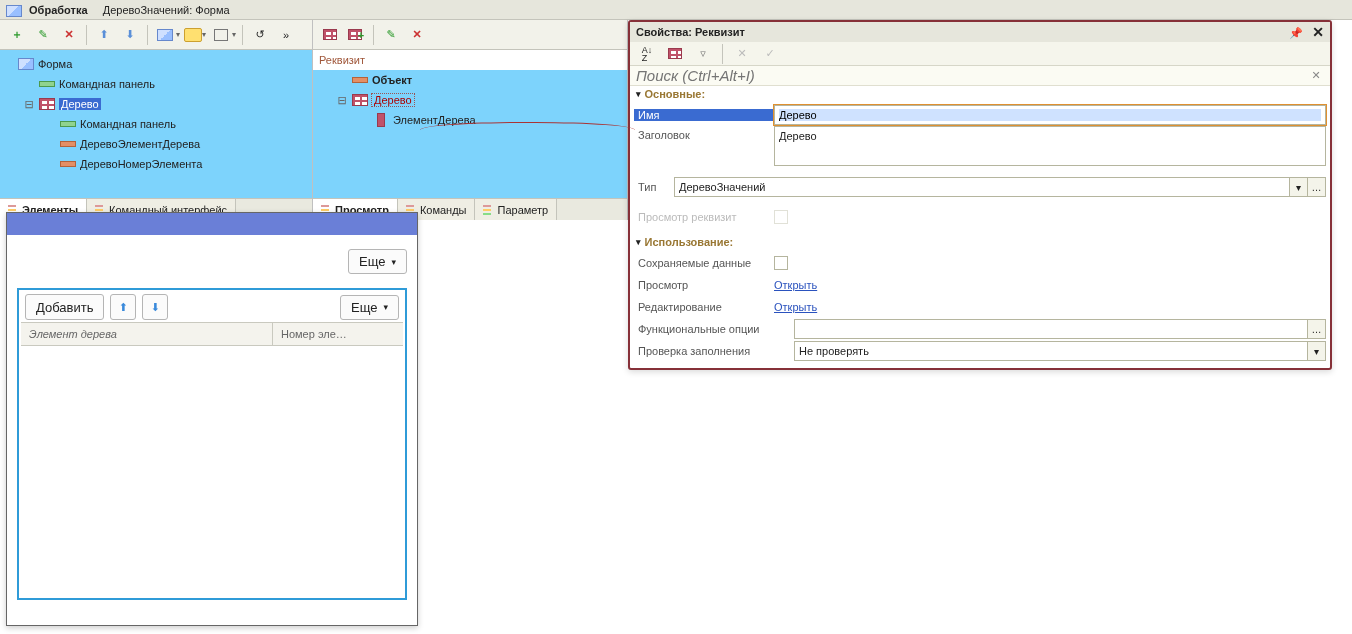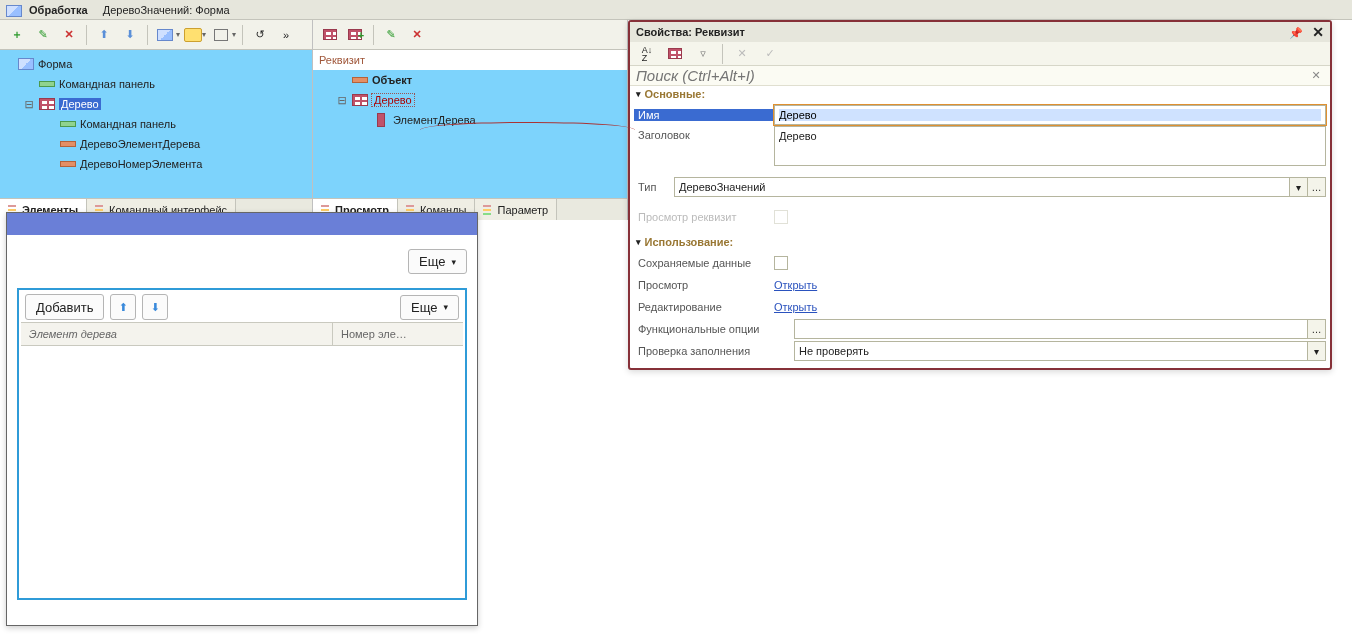--- a/index.html
+++ b/index.html
@@ -55,21 +55,21 @@
   .prop-row .plabel { width: 140px; text-align:left; padding:0 4px; color:#555; }
   .prop-row .plabel.hilite { background:#3a6bd1; color:#fff; }
   .prop-row .pinput { flex:1; height:20px; border:1px solid #b5b59e; background:#fff; padding:0 4px; display:flex; align-items:center; }
   .prop-row .pinput.hilite { outline:1px solid #e09030; }
   .prop-row .pinput input { border:none; outline:none; width:100%; font-size:11px; background:transparent; }
   .prop-row .plink { color:#2a52be; text-decoration:underline; cursor:pointer; }
   .prop-row .tiny-btn { width:18px; height:20px; border:1px solid #b5b59e; border-left:none; display:flex; align-items:center; justify-content:center; background:#f4f4ea; cursor:pointer; font-size:10px; }
   .prop-row .chk { width:14px; height:14px; border:1px solid #b5b59e; background:#fff; cursor:pointer; }
 
   
-  .preview-outer { position:absolute; left:6px; top:212px; width:472px; height:414px; background:#fff; border:1px solid #666; box-shadow:0 2px 6px rgba(0,0,0,.2); }
+  .preview-outer { position:absolute; left:6px; top:212px; width:412px; height:414px; background:#fff; border:1px solid #666; box-shadow:0 2px 6px rgba(0,0,0,.2); }
   .preview-titlebar { height:22px; background:#6a7fd7; }
   .preview-body { padding:14px 10px; }
   .pbtn { border:1px solid #b5b5b5; border-radius:3px; padding:4px 10px; background:#fbfbfb; cursor:pointer; display:inline-flex; align-items:center; gap:6px; font-size:13px; }
   .preview-row1 { display:flex; justify-content:flex-end; margin-bottom:14px; }
   .preview-grid-wrap { border:2px solid #2f9bd8; padding:2px; }
   .preview-toolbar { display:flex; align-items:center; justify-content:space-between; height:30px; padding:2px 4px; }
   .preview-toolbar .leftgrp { display:flex; gap:6px; }
   .sq { width:26px; height:26px; border:1px solid #b5b5b5; border-radius:3px; background:#fbfbfb; display:flex; align-items:center; justify-content:center; cursor:pointer; }
   .preview-table-head { display:flex; background:#f4f3ed; border-top:1px solid #c9c9bf; border-bottom:1px solid #c9c9bf; height:24px; }
   .preview-table-head .col { padding:0 8px; display:flex; align-items:center; color:#666; }

